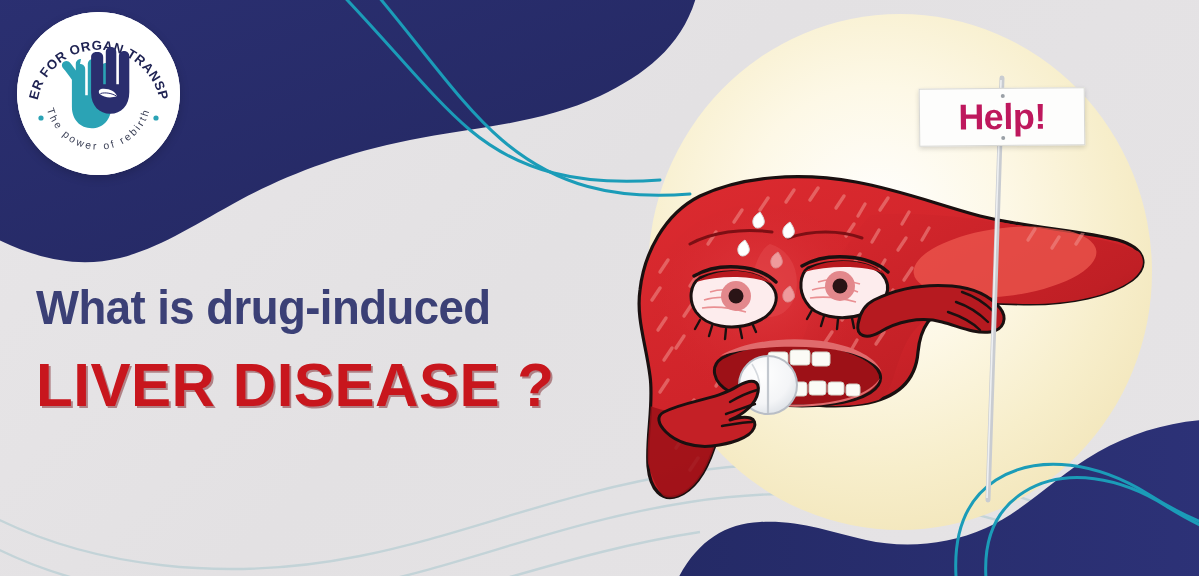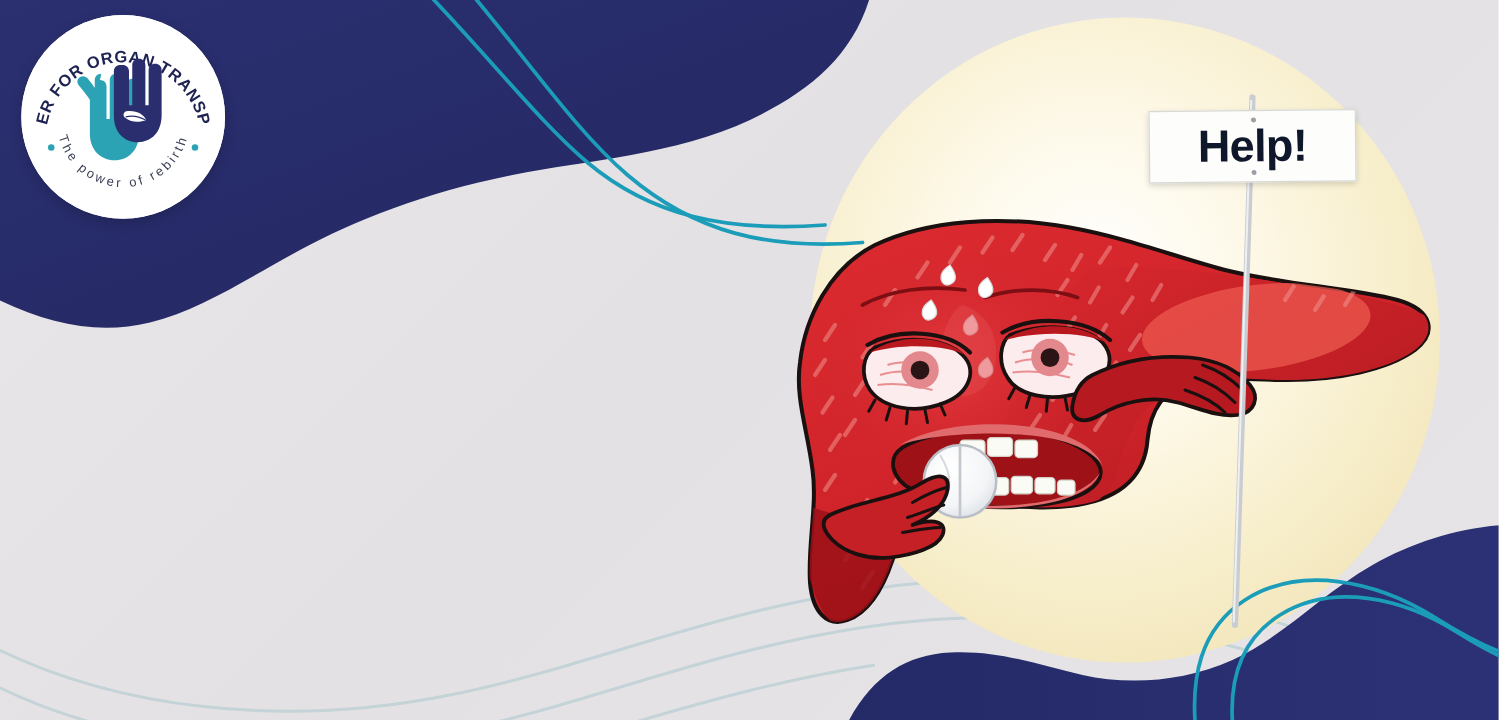--- a/index.html
+++ b/index.html
@@ -49,21 +49,21 @@
   #help-sign{
     position:absolute; left:919px; top:88px; z-index:28;
     width:166px; height:58px;
     background:#fdfdfc;
     border:1px solid #d8d8d4;
     box-shadow:0 2px 5px rgba(0,0,0,.16);
     display:flex; align-items:center; justify-content:center;
     transform:rotate(-0.6deg);
   }
   #help-text{
-    font-size:36px; font-weight:700; color:#0f172a;
+    font-size:36px; font-weight:700; color:#be185d;
     letter-spacing:-0.5px; line-height:1;
   }
   .screw{
     position:absolute; width:4px; height:4px; border-radius:50%;
     background:#9aa0a6; left:81px;
   }
   .screw.top{ top:5px; } .screw.bot{ bottom:5px; }
 </style>
 </head>
 <body>
@@ -395,20 +395,24 @@
                  c3.2,0 5.3,2.1 5.3,5.2 l0,32 l2.6,0 l0,-28 c0,-3.1 2.1,-5.2 5.2,-5.2
                  c3.1,0 5.2,2.1 5.2,5.2 l0,36 c0,13.5 -8.2,21.5 -19,21.5
                  c-11,0 -19.2,-8 -19.2,-21 l0,-35.5 c0,-3.1 2.1,-5.2 5.2,-5.2 Z"></path>
       </g>
 
       <path fill="#ffffff" d="M84,77 c8,-1 14,2.4 16,7 c-6,2.6 -13,1.6 -17.2,-2 c-1.4,-1.2 -1.4,-4.2 1.2,-5 Z"></path>
       <path stroke="#2a2e6e" stroke-width="1" fill="none" d="M83.5,81.5 C89,80 95,81.5 99.5,84"></path>
     </svg>
   </div>
 
+  <div id="headline">
+    <div id="line1">What is drug-induced</div>
+    <div id="line2">LIVER DISEASE ?</div>
+  </div>
 
   <div id="help-sign">
     <span class="screw top"></span>
     <span id="help-text">Help!</span>
     <span class="screw bot"></span>
   </div>
 
 </div>
 
 </body></html>

